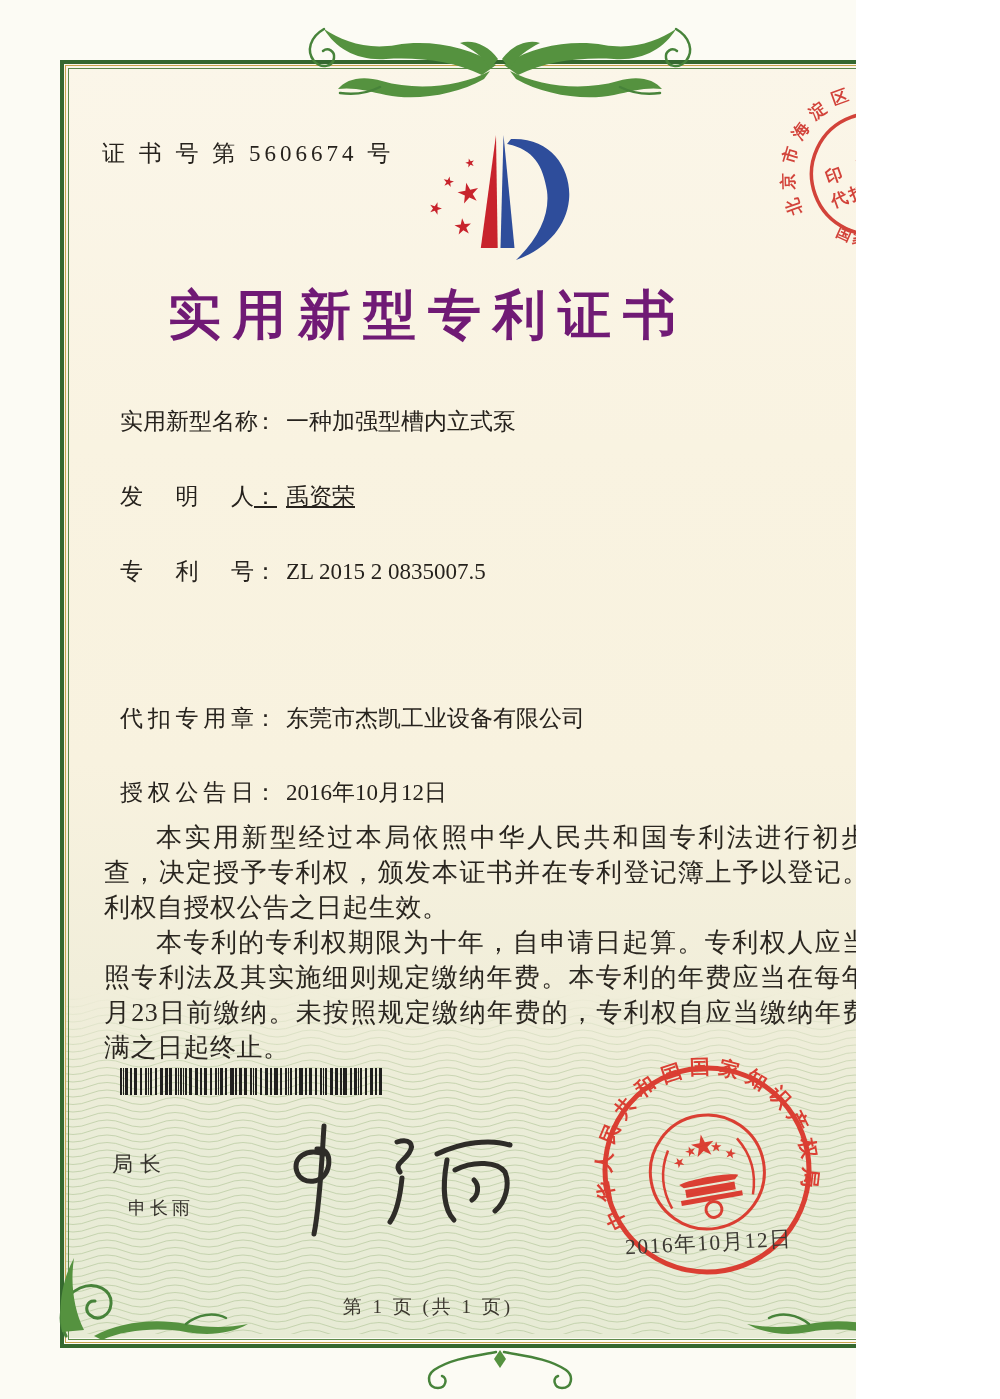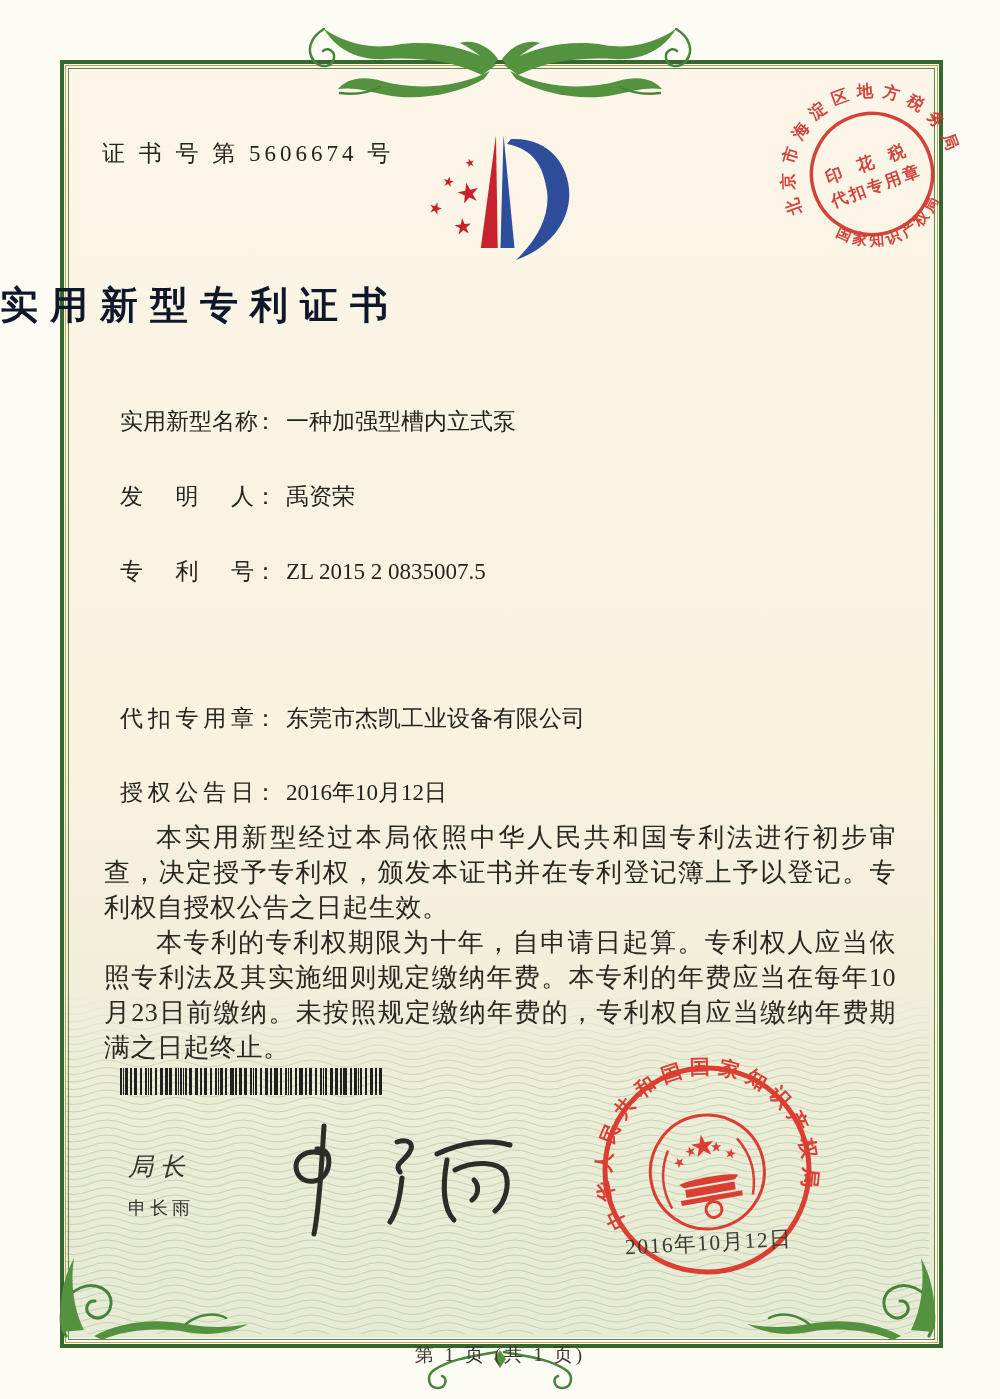--- a/index.html
+++ b/index.html
@@ -1,18 +1,18 @@
 <!DOCTYPE html>
 <html><head>
 <meta charset="utf-8">
 <style>
   html,body{margin:0;padding:0;}
   .page{
     position:relative;
-    width:1000px;height:1399px;
+    width:856px;height:1399px;
     background:#fcfbf4;
     overflow:hidden;
     font-family:"Liberation Serif","DejaVu Serif",serif;
     color:#2b2722;
   }
   
   .paper-tint{
     position:absolute;left:62px;top:62px;width:872px;height:1276px;
     background:linear-gradient(180deg,#fbf6e9 0%,#f9f3e1 30%,#f8f2df 55%,#f1eeda 72%,#e9ecd7 86%,#e7ebd5 100%);
   }
@@ -21,46 +21,46 @@
   .frame-gold{position:absolute;inset:1px;border:1px solid #c9a44c;}
   .frame-inner{position:absolute;inset:2px;border:1px solid #5e8a4a;}
   .waves{position:absolute;left:66px;top:992px;width:863px;height:342px;overflow:hidden;
     -webkit-mask-image:linear-gradient(180deg,transparent 0,#000 90px);
     mask-image:linear-gradient(180deg,transparent 0,#000 90px);}
   .waves path{fill:none;stroke:#aec394;stroke-width:1;opacity:.6;}
 
   .cert-no{position:absolute;left:102px;top:138px;font-size:23px;letter-spacing:4px;color:#26221d;}
   .logo{position:absolute;left:400px;top:120px;}
   .tax-stamp{position:absolute;left:770px;top:68px;}
-  .title{position:absolute;left:0;right:0;top:280px;
-    font-size:38px;font-weight:bold;letter-spacing:12px;color:#0f172a;}
+  .title{position:absolute;left:0;right:0;top:280px;text-align:center;
+    font-size:53px;font-weight:bold;letter-spacing:12px;color:#701a75;}
 
   .field{position:absolute;left:120px;font-size:23px;white-space:nowrap;color:#26221d;}
   .flabel{display:inline-block;width:134px;text-align:justify;text-align-last:justify;vertical-align:bottom;}
   .fcolon{margin-right:9px;}
-  .f0{top:406px;} .f1{top:481px;} .f2{top:556px;} .f3{top:630px;} .f4{top:703px;} .f5{top:777px;}
+  .f0{top:406px;} .f1{top:481px;text-decoration:underline;} .f2{top:556px;} .f3{top:630px;} .f4{top:703px;} .f5{top:777px;}
 
   .body-text{position:absolute;left:104px;top:820px;width:792px;
     font-size:26px;line-height:35px;letter-spacing:.5px;color:#2a2620;text-align:justify;}
   .body-text p{margin:0;text-indent:2em;}
 
   .barcode{position:absolute;left:120px;top:1068px;width:262px;height:27px;
     background-image:
       repeating-linear-gradient(90deg,#20201e 0 2px,transparent 2px 5px),
       repeating-linear-gradient(90deg,#20201e 0 1px,transparent 1px 7px),
       repeating-linear-gradient(90deg,transparent 0 3px,#20201e 3px 4px,transparent 4px 11px);
   }
-  .signer-title{position:absolute;left:128px;top:1150px;font-size:25px;letter-spacing:7px;
-    font-family:"Liberation Sans","DejaVu Sans",sans-serif;color:#33302a;font-style:italic;}
+  .signer-title{position:absolute;left:112px;top:1150px;font-size:21px;letter-spacing:7px;
+    font-family:"Liberation Sans","DejaVu Sans",sans-serif;color:#33302a;}
   .signer-name{position:absolute;left:128px;top:1196px;font-size:18px;letter-spacing:4px;
     font-family:"Liberation Sans","DejaVu Sans",sans-serif;color:#33302a;}
   .signature{position:absolute;left:262px;top:1112px;}
   .office-seal{position:absolute;left:586px;top:1044px;}
   .page-footer{position:absolute;left:0;right:0;top:1294px;text-align:center;
-    font-size:19px;letter-spacing:3px;color:#3c382f;margin-top:48px;}
+    font-size:19px;letter-spacing:3px;color:#3c382f;}
 
   .flourish-top{position:absolute;left:298px;top:24px;}
   .flourish-bl{position:absolute;left:58px;top:1240px;}
   .flourish-br{position:absolute;left:727px;top:1240px;transform:scaleX(-1);}
   .flourish-bc{position:absolute;left:420px;top:1344px;}
   .orn{fill:#55923f;}
   .orn-s{fill:none;stroke:#47833a;stroke-width:2.5;stroke-linecap:round;}
   .sig-stroke{fill:none;stroke:#2e2c28;stroke-width:5;stroke-linecap:round;stroke-linejoin:round;}
 </style>
 </head>

